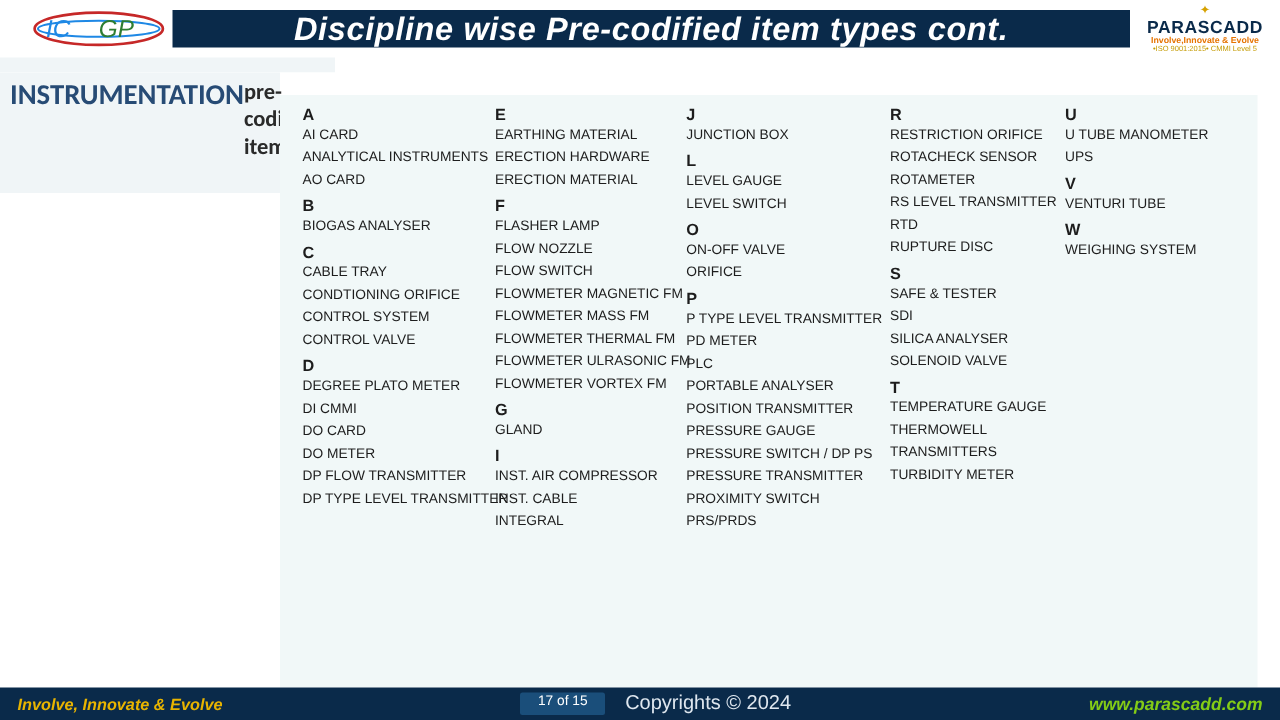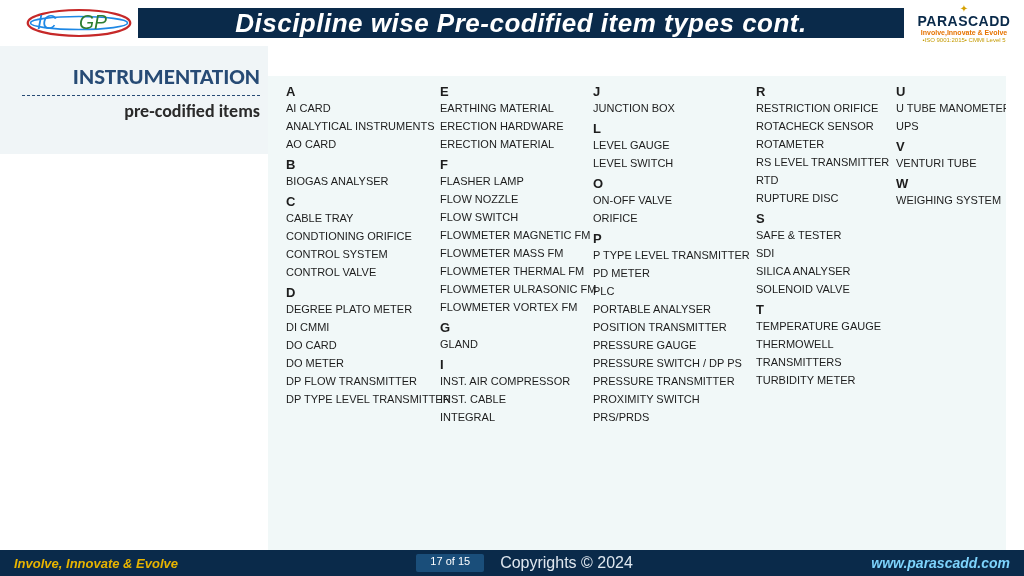--- a/index.html
+++ b/index.html
@@ -34,22 +34,22 @@
   .logo-right .tag2  { color: #c49a00; font-size: 6px; }
   .midrow {
     height: 12px; display: flex;
   }
   .midrow .left { width: 268px; background: #f0f5f7; }
   .midrow .right { flex: 1; background: #fff; }
   .main {
     flex: 1; display: flex; background: #fff;
   }
   .sidelabel {
-    width: 268px; padding: 4px 8px 0 8px;
-    display: flex; flex-direction: column; align-items: flex-end;
+    width: 224px; padding: 4px 8px 0 8px;
+    display: flex; flex-direction: row; align-items: flex-start;
     background: linear-gradient(#f0f5f7 96px, #fff 96px);
   }
   .sidelabel .h1 {
     color: #274b75; font-weight: 800; font-size: 23px;
     font-family: Calibri, "Segoe UI", sans-serif;
   }
   .sidelabel .rule {
     width: 238px; border-top: 1px dashed #274b75; margin: 5px 0 4px;
   }
   .sidelabel .h2 {
@@ -79,21 +79,21 @@
   .col4 { width: 118px; }
   .footer {
     height: 26px; background: #0a2a4a; color: #fff;
     display: flex; align-items: center; font-size: 13px;
     padding: 0 14px;
   }
   .footer .slogan { color: #e8b400; font-style: italic; font-weight: 600; flex: 0 0 auto; }
   .footer .center { flex: 1; display: flex; justify-content: center; gap: 16px; }
   .footer .page { background: #1a4e7a; padding: 1px 14px; border-radius: 2px; font-size: 11px; }
   .footer .copy { font-size: 16px; color: #dfe7ef; }
-  .footer .url { color: #7dd3fc; font-style: italic; font-weight: 600; font-size: 14px; }
+  .footer .url { color: #84cc16; font-style: italic; font-weight: 600; font-size: 14px; }
 </style>
 </head>
 <body>
 
 <div class="topbar">
   <div class="logo-left">
     <svg viewBox="0 0 200 60">
       <ellipse cx="100" cy="30" rx="95" ry="24" fill="none" stroke="#c62828" stroke-width="4"></ellipse>
       <ellipse cx="100" cy="30" rx="90" ry="12" fill="none" stroke="#1e88e5" stroke-width="3"></ellipse>
       <text x="22" y="42" font-family="Arial Black, Arial" font-size="36" font-style="italic" fill="#1e88e5">IC</text>

